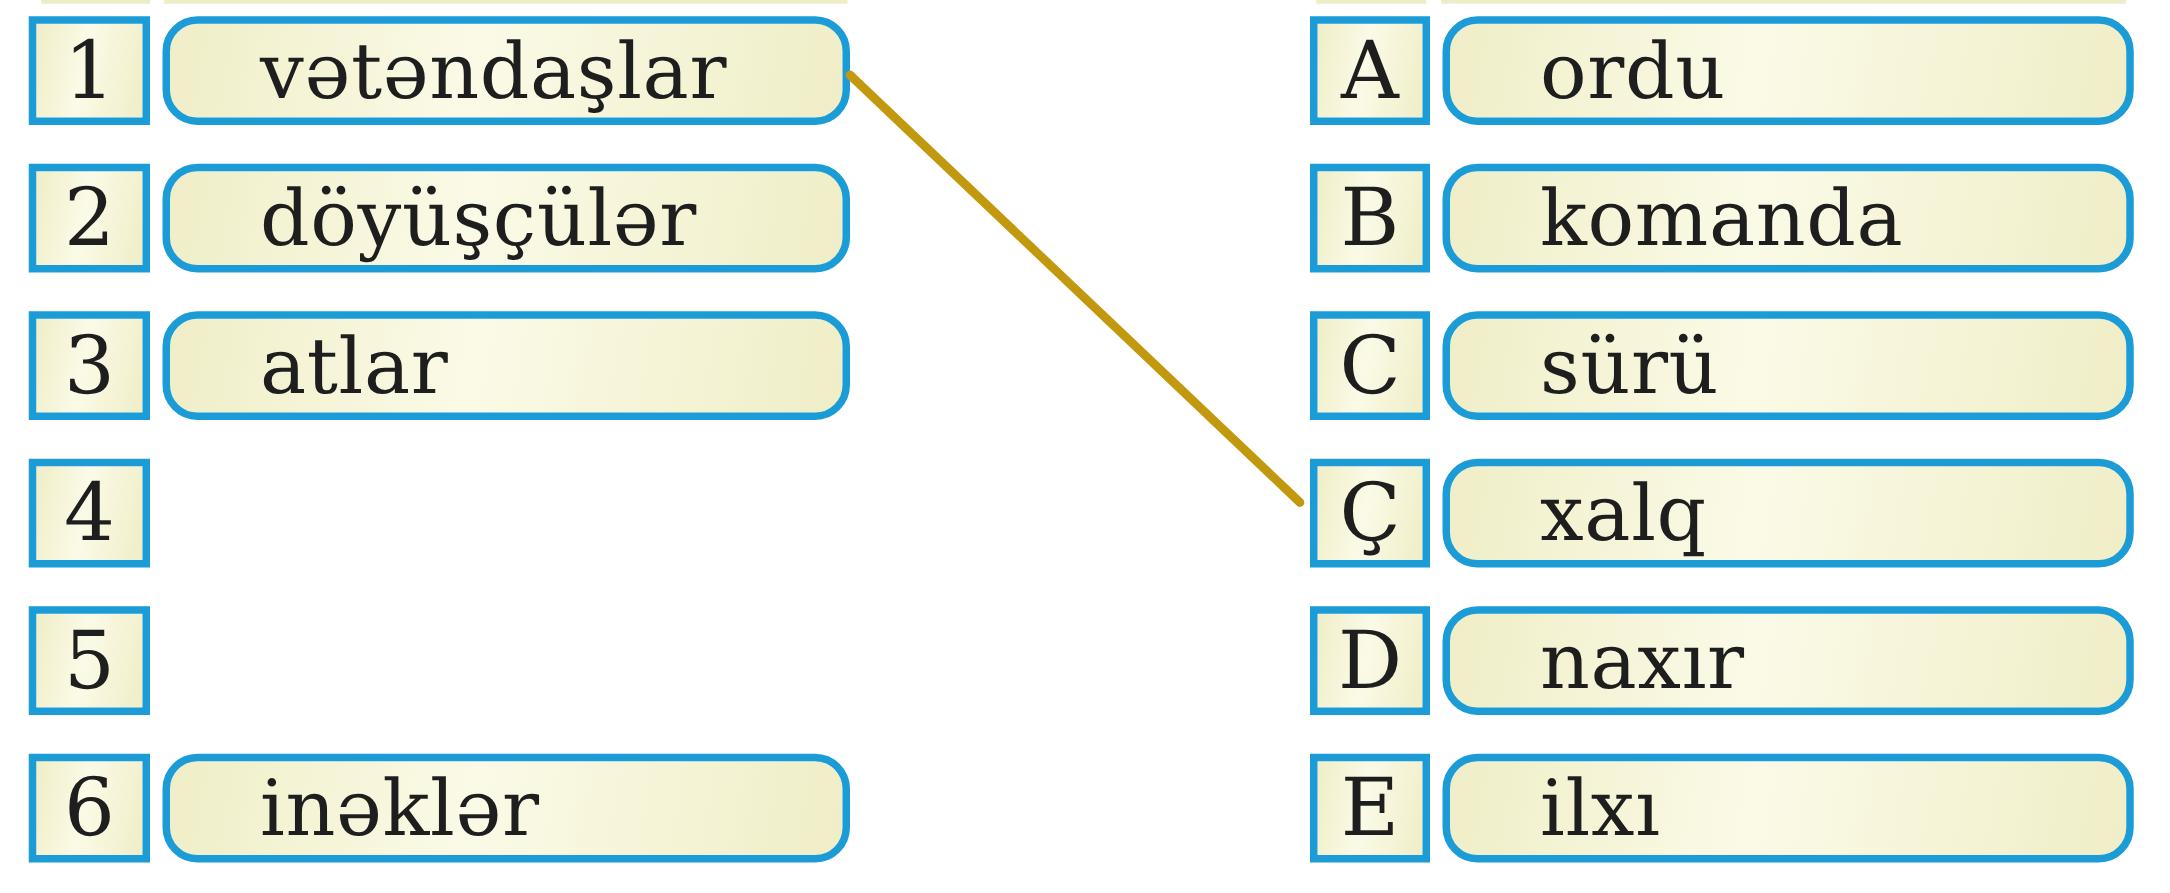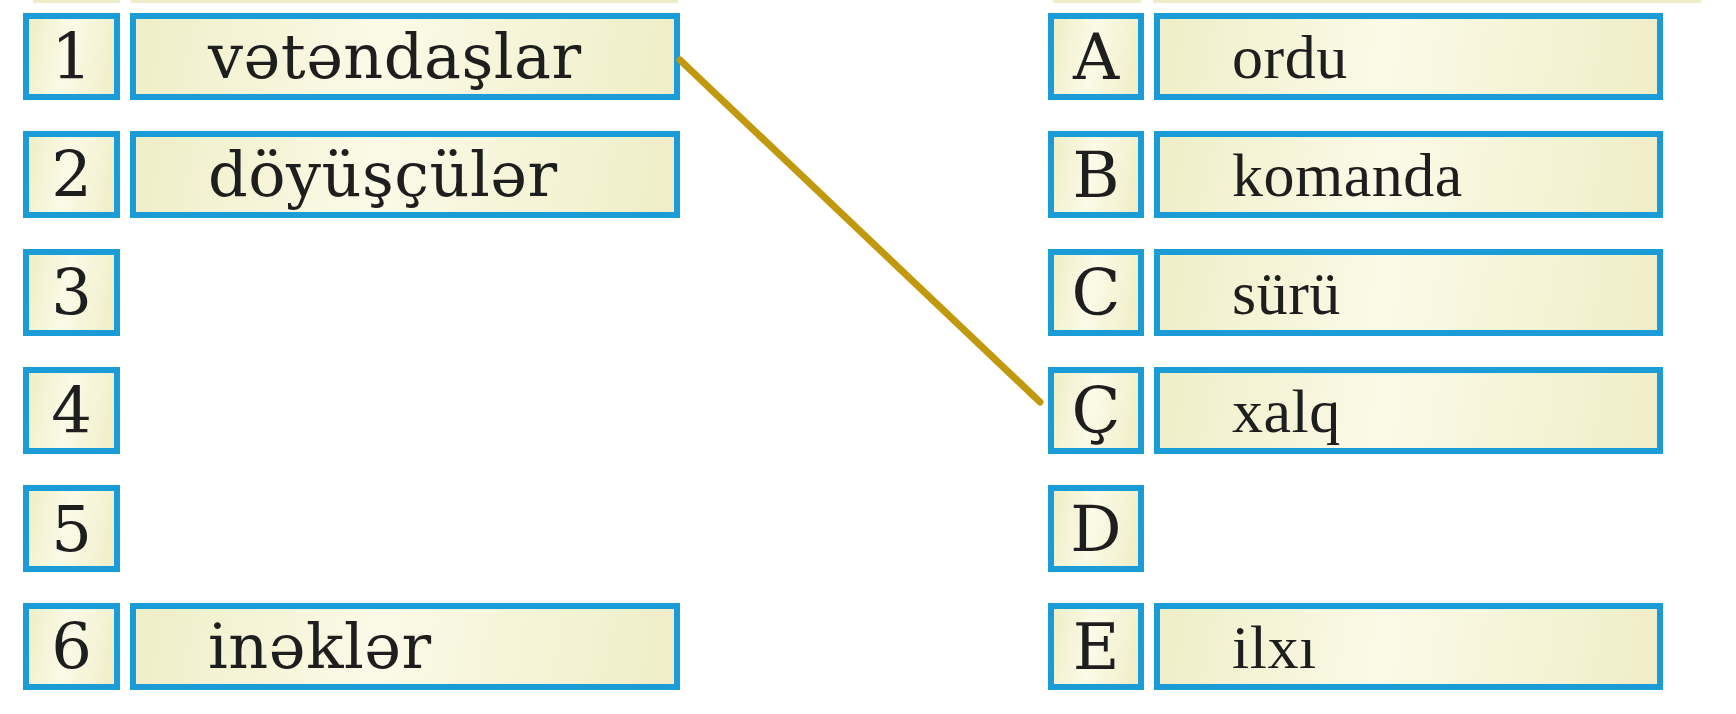--- a/index.html
+++ b/index.html
@@ -55,25 +55,26 @@
   .idbox {
     justify-content: center;
     font-size: 64px;
     line-height: 1;
   }
   .wordbox {
     padding-left: 72px;
     font-size: 62px;
     line-height: 1;
     letter-spacing: 0.5px;
+    border-radius: 28px;
   }
   .left-col .idbox   { width: 97px; }
   .left-col .wordbox { width: 550px; }
   .right-col .idbox   { width: 96px; }
-  .right-col .wordbox { width: 509px; font-family: Liberation Serif, serif; }
+  .right-col .wordbox { width: 553px; }
   .overlay {
     position: absolute;
     left: 0;
     top: 0;
     pointer-events: none;
   }
 </style>
 </head>
 <body>
 
@@ -88,20 +89,21 @@
     <div class="row">
       <div class="box idbox">1</div>
       <div class="box wordbox">vətəndaşlar</div>
     </div>
     <div class="row">
       <div class="box idbox">2</div>
       <div class="box wordbox">döyüşçülər</div>
     </div>
     <div class="row">
       <div class="box idbox">3</div>
+      <div class="box wordbox">atlar</div>
     </div>
     <div class="row">
       <div class="box idbox">4</div>
     </div>
     <div class="row">
       <div class="box idbox">5</div>
     </div>
     <div class="row">
       <div class="box idbox">6</div>
       <div class="box wordbox">inəklər</div>
@@ -120,20 +122,21 @@
     <div class="row">
       <div class="box idbox">C</div>
       <div class="box wordbox">sürü</div>
     </div>
     <div class="row">
       <div class="box idbox">Ç</div>
       <div class="box wordbox">xalq</div>
     </div>
     <div class="row">
       <div class="box idbox">D</div>
+      <div class="box wordbox">naxır</div>
     </div>
     <div class="row">
       <div class="box idbox">E</div>
       <div class="box wordbox">ilxı</div>
     </div>
   </div>
 
   <svg class="overlay" width="1736" height="714" viewBox="0 0 1736 714">
     <line x1="680" y1="60" x2="1040" y2="402" stroke-width="7" stroke-linecap="round" stroke="#c2990e"></line>
   </svg>

